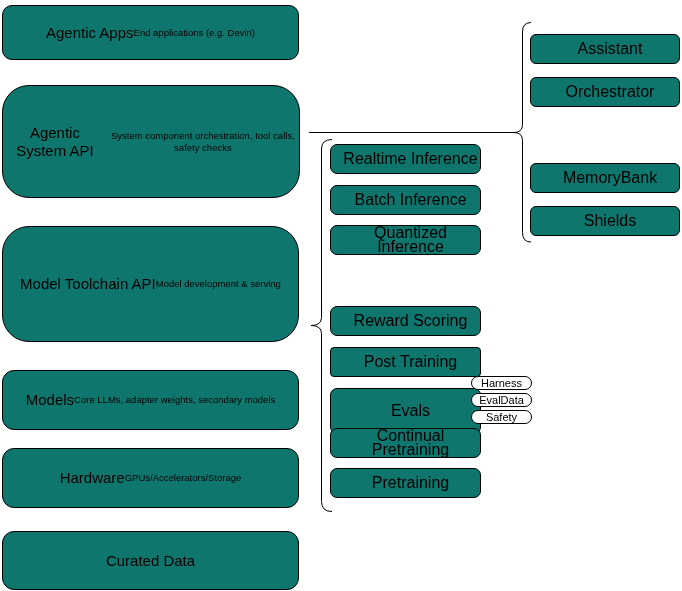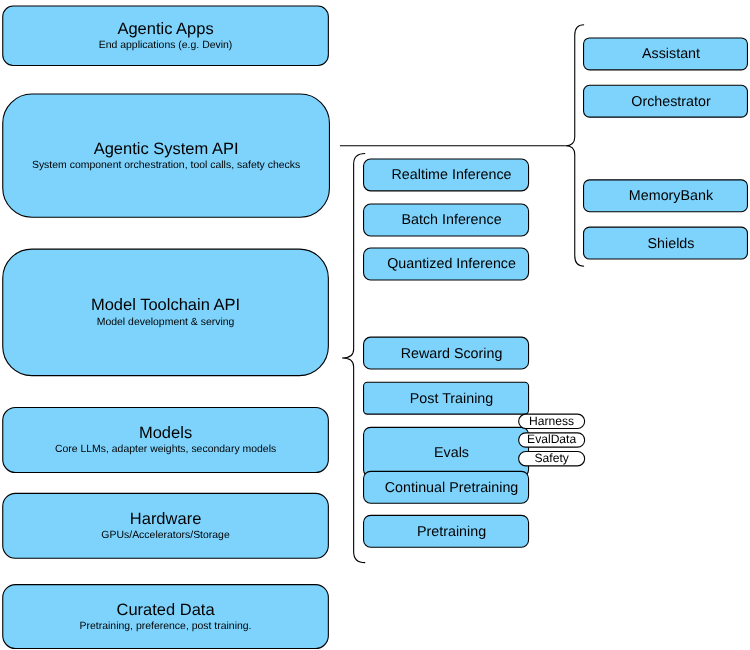--- a/index.html
+++ b/index.html
@@ -2,27 +2,27 @@
 <html><head>
 <meta charset="utf-8">
 <style>
   html,body{margin:0;padding:0;background:#ffffff;}
   .canvas{
     position:relative;width:682px;height:591px;background:#ffffff;
     font-family:"Liberation Sans",sans-serif;color:#000000;overflow:hidden;
   }
   svg.overlay{position:absolute;left:0;top:0;z-index:0;}
   .node{
-    position:absolute;box-sizing:border-box;background:#7dd3fc;border:1px solid #000000;
-    display:flex;flex-direction:column;align-items:center;justify-content:center;
+    position:absolute;box-sizing:border-box;background:#0f766e;border:1px solid #000000;
+    display:flex;flex-direction:row;align-items:center;justify-content:center;
     text-align:center;z-index:1;
   }
   .lbox .t{font-size:15px;line-height:18px;}
   .lbox .s{font-size:9.5px;line-height:12px;}
-  .mbox,.rbox{font-size:13px;line-height:14px;padding-left:10px;}
+  .mbox,.rbox{font-size:16px;line-height:14px;padding-left:10px;}
   .pill{
     position:absolute;box-sizing:border-box;background:#ffffff;border:1px solid #000000;
     border-radius:7px;display:flex;align-items:flex-start;justify-content:center;
     font-size:11px;line-height:12px;z-index:3;
   }
 </style>
 </head>
 <body>
 
 <div class="canvas">
@@ -56,21 +56,20 @@
     <div class="s">Core LLMs, adapter weights, secondary models</div>
   </div>
 
   <div class="node lbox" style="left:2px;top:448px;width:297px;height:60px;border-radius:12px">
     <div class="t">Hardware</div>
     <div class="s">GPUs/Accelerators/Storage</div>
   </div>
 
   <div class="node lbox" style="left:2px;top:531px;width:297px;height:59px;border-radius:12px">
     <div class="t">Curated Data</div>
-    <div class="s">Pretraining, preference, post training.</div>
   </div>
 
   <div class="node mbox" style="left:330px;top:144px;width:151px;height:30px;border-radius:7px">
     <span>Realtime Inference</span>
   </div>
   <div class="node mbox" style="left:330px;top:185px;width:151px;height:30px;border-radius:7px">
     <span>Batch Inference</span>
   </div>
   <div class="node mbox" style="left:330px;top:225px;width:151px;height:30px;border-radius:7px">
     <span>Quantized Inference</span>

